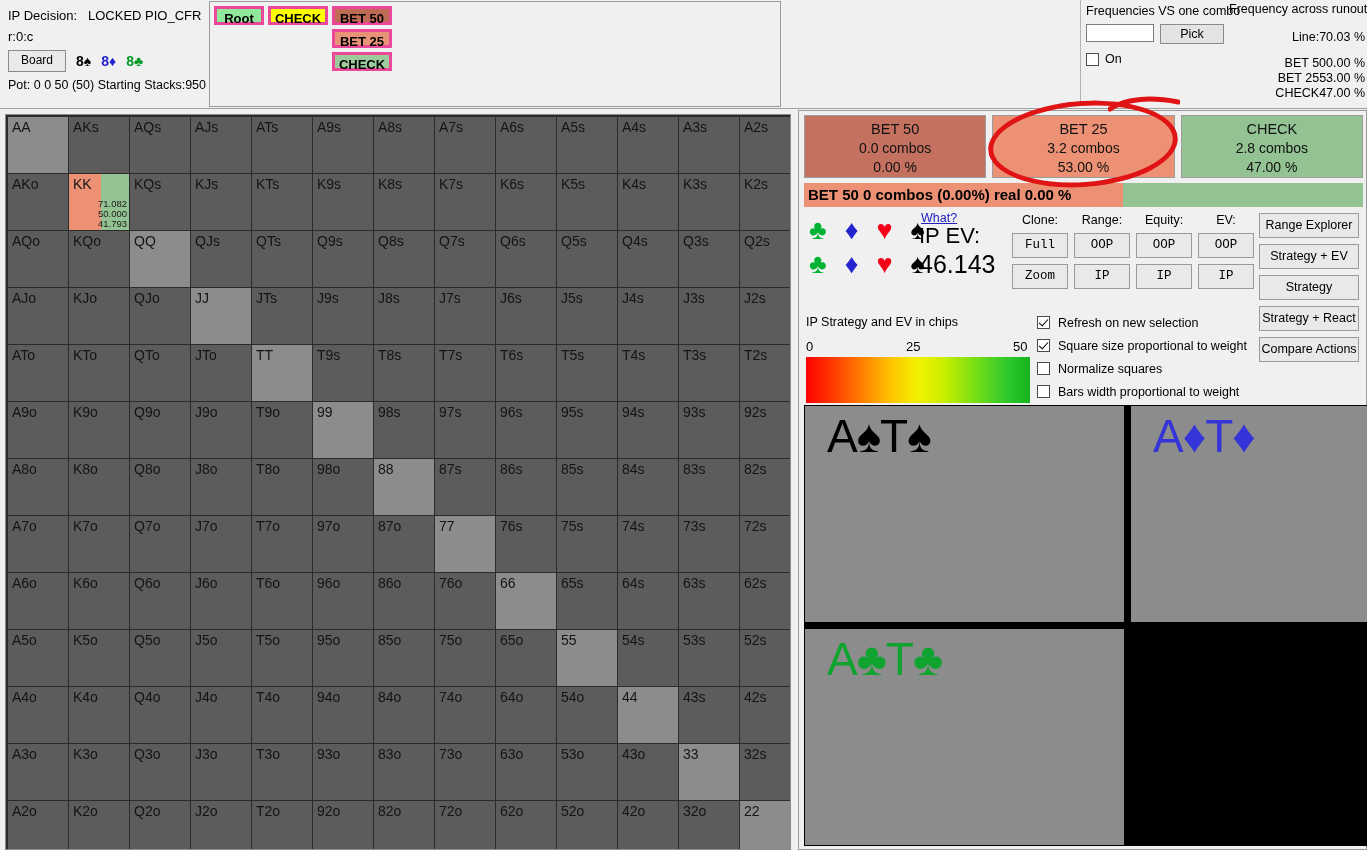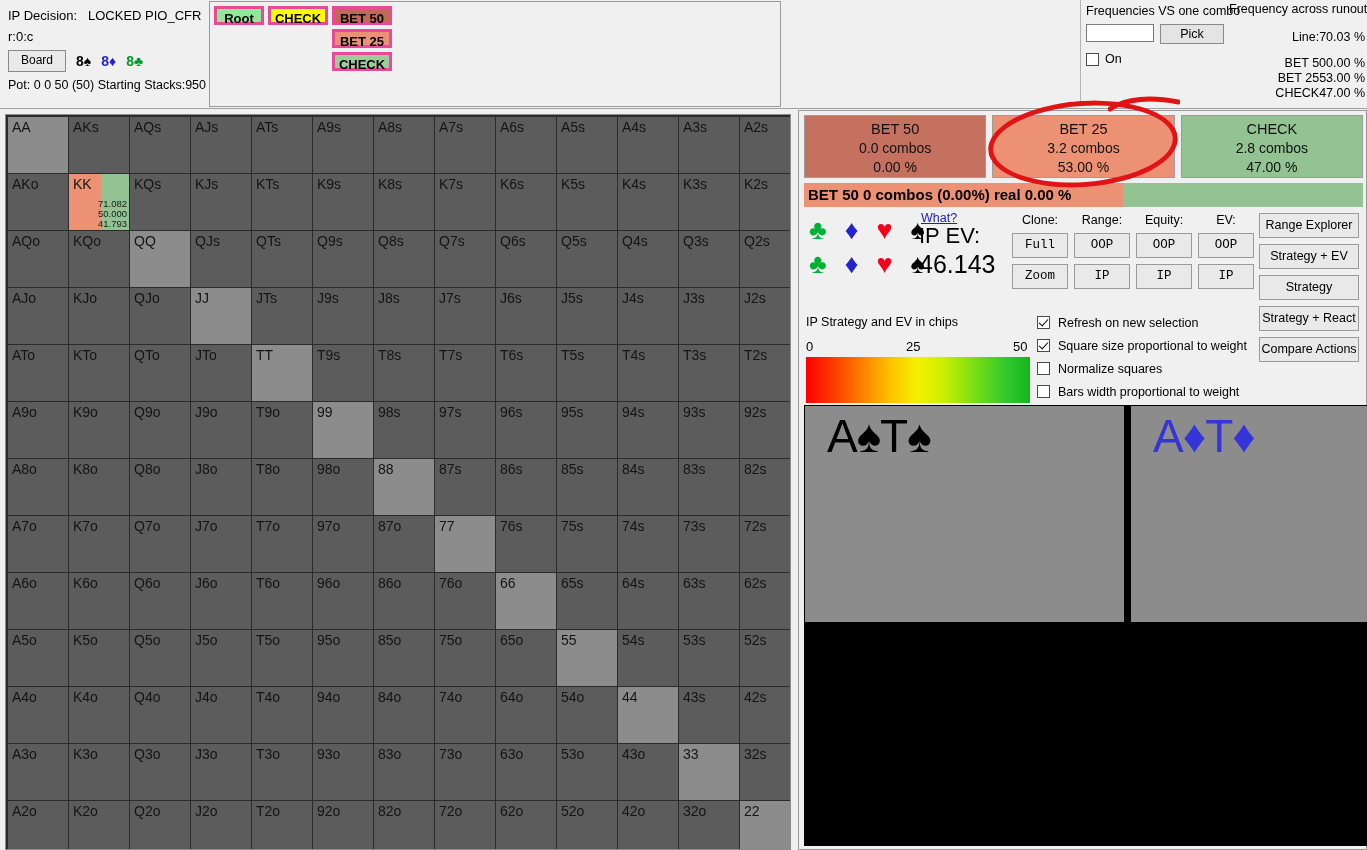--- a/index.html
+++ b/index.html
@@ -908,20 +908,23 @@
       <div class="side-btn">Compare Actions</div>
     </div>
 
     <div id="quads">
       <div class="quad">
         <div class="quad-label q-spade">A♠T♠</div>
       </div>
       <div class="quad">
         <div class="quad-label q-diam">A♦T♦</div>
       </div>
+      <div class="quad">
+        <div class="quad-label q-club">A♣T♣</div>
+      </div>
     </div>
   </div>
 
   <div id="annot-circle"></div>
   <svg id="annot-tail" viewBox="0 0 72 16">
     <path d="M2,13 C18,2 44,1 70,6" stroke="#e01414" stroke-width="5" fill="none" stroke-linecap="round"></path>
   </svg>
 
 </div>
 

